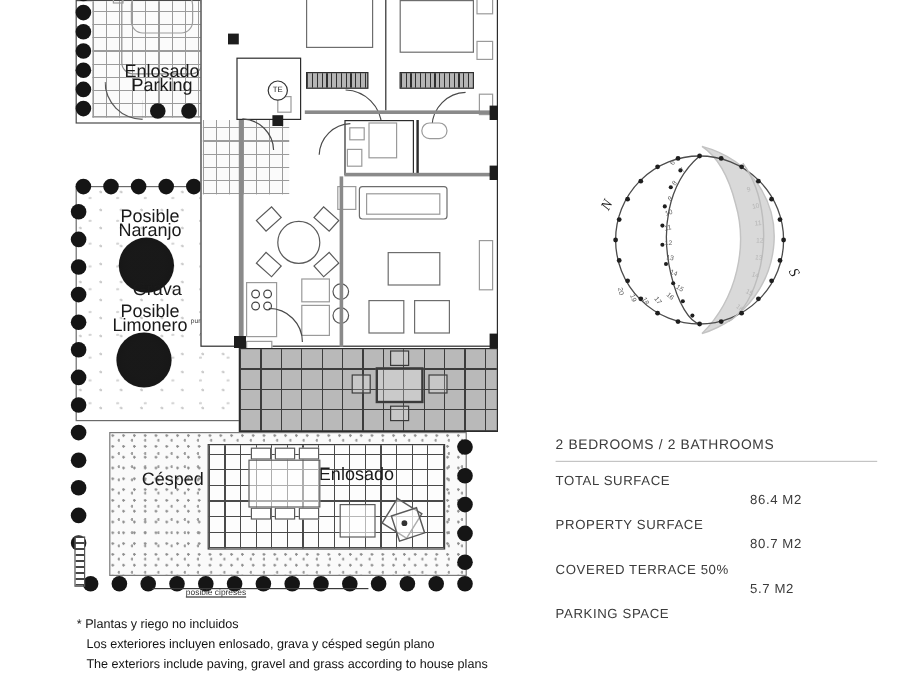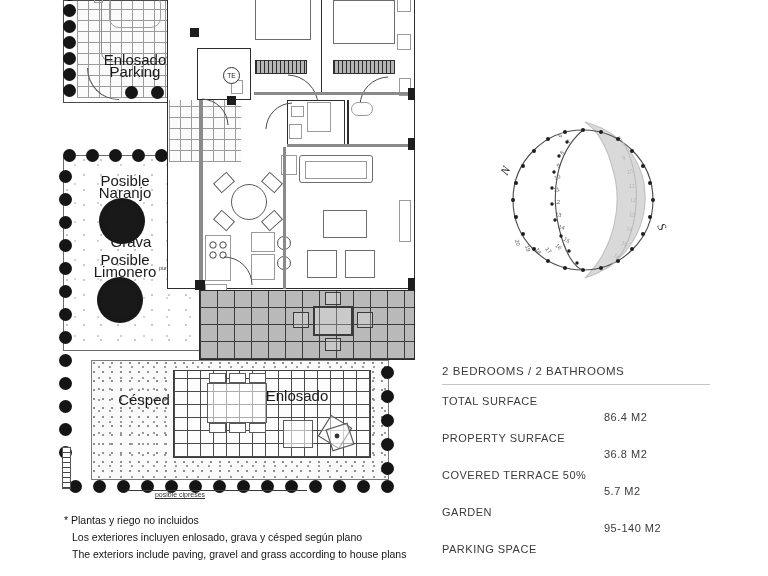--- a/index.html
+++ b/index.html
@@ -62,21 +62,21 @@
     content:"";position:absolute;inset:-5px;border-radius:50%;
     background:radial-gradient(circle,#1a1a1a 38%,transparent 60%);
     opacity:.55;
   }
 
   .plabel{position:absolute;font-size:15px;line-height:12px;color:#1a1a1a;text-align:center;}
   .plabel.sm{font-size:7px;line-height:8px;color:#333;}
   .plabel.xs{font-size:5.5px;line-height:6px;color:#3a3a3a;}
 
   
-  .spec{position:absolute;left:442px;top:365px;width:268px;}
+  .spec{position:absolute;left:463px;top:365px;width:268px;}
   .spec h2{
     margin:0 0 6px 0;font-size:11.5px;font-weight:400;letter-spacing:.55px;
     color:#3b3b3b;padding-bottom:7px;border-bottom:1px solid #c4c4c4;
   }
   .spec .row{display:flex;justify-content:flex-start;font-size:11px;letter-spacing:.5px;
     color:#3b3b3b;padding:4.4px 0;}
   .spec .k{width:162px;}
   .spec .v{width:100px;margin-top:16px;}
 
   
@@ -419,29 +419,25 @@
 
 
   <div class="spec">
     <h2>2 BEDROOMS / 2 BATHROOMS</h2>
     <div class="row">
       <span class="k">TOTAL SURFACE</span>
       <span class="v">86.4 M2</span>
     </div>
     <div class="row">
       <span class="k">PROPERTY SURFACE</span>
-      <span class="v">36.8 M2</span>
+      <span class="v">80.7 M2</span>
     </div>
     <div class="row">
       <span class="k">COVERED TERRACE  50%</span>
       <span class="v">5.7 M2</span>
-    </div>
-    <div class="row">
-      <span class="k">GARDEN</span>
-      <span class="v">95-140 M2</span>
     </div>
     <div class="row">
       <span class="k">PARKING SPACE</span>
       <span class="v"></span>
     </div>
   </div>
 
   <div class="caps">
     <div>* Plantas y riego no incluidos</div>
     <div style="padding-left:8px;">Los exteriores incluyen enlosado, grava y césped según plano</div>

